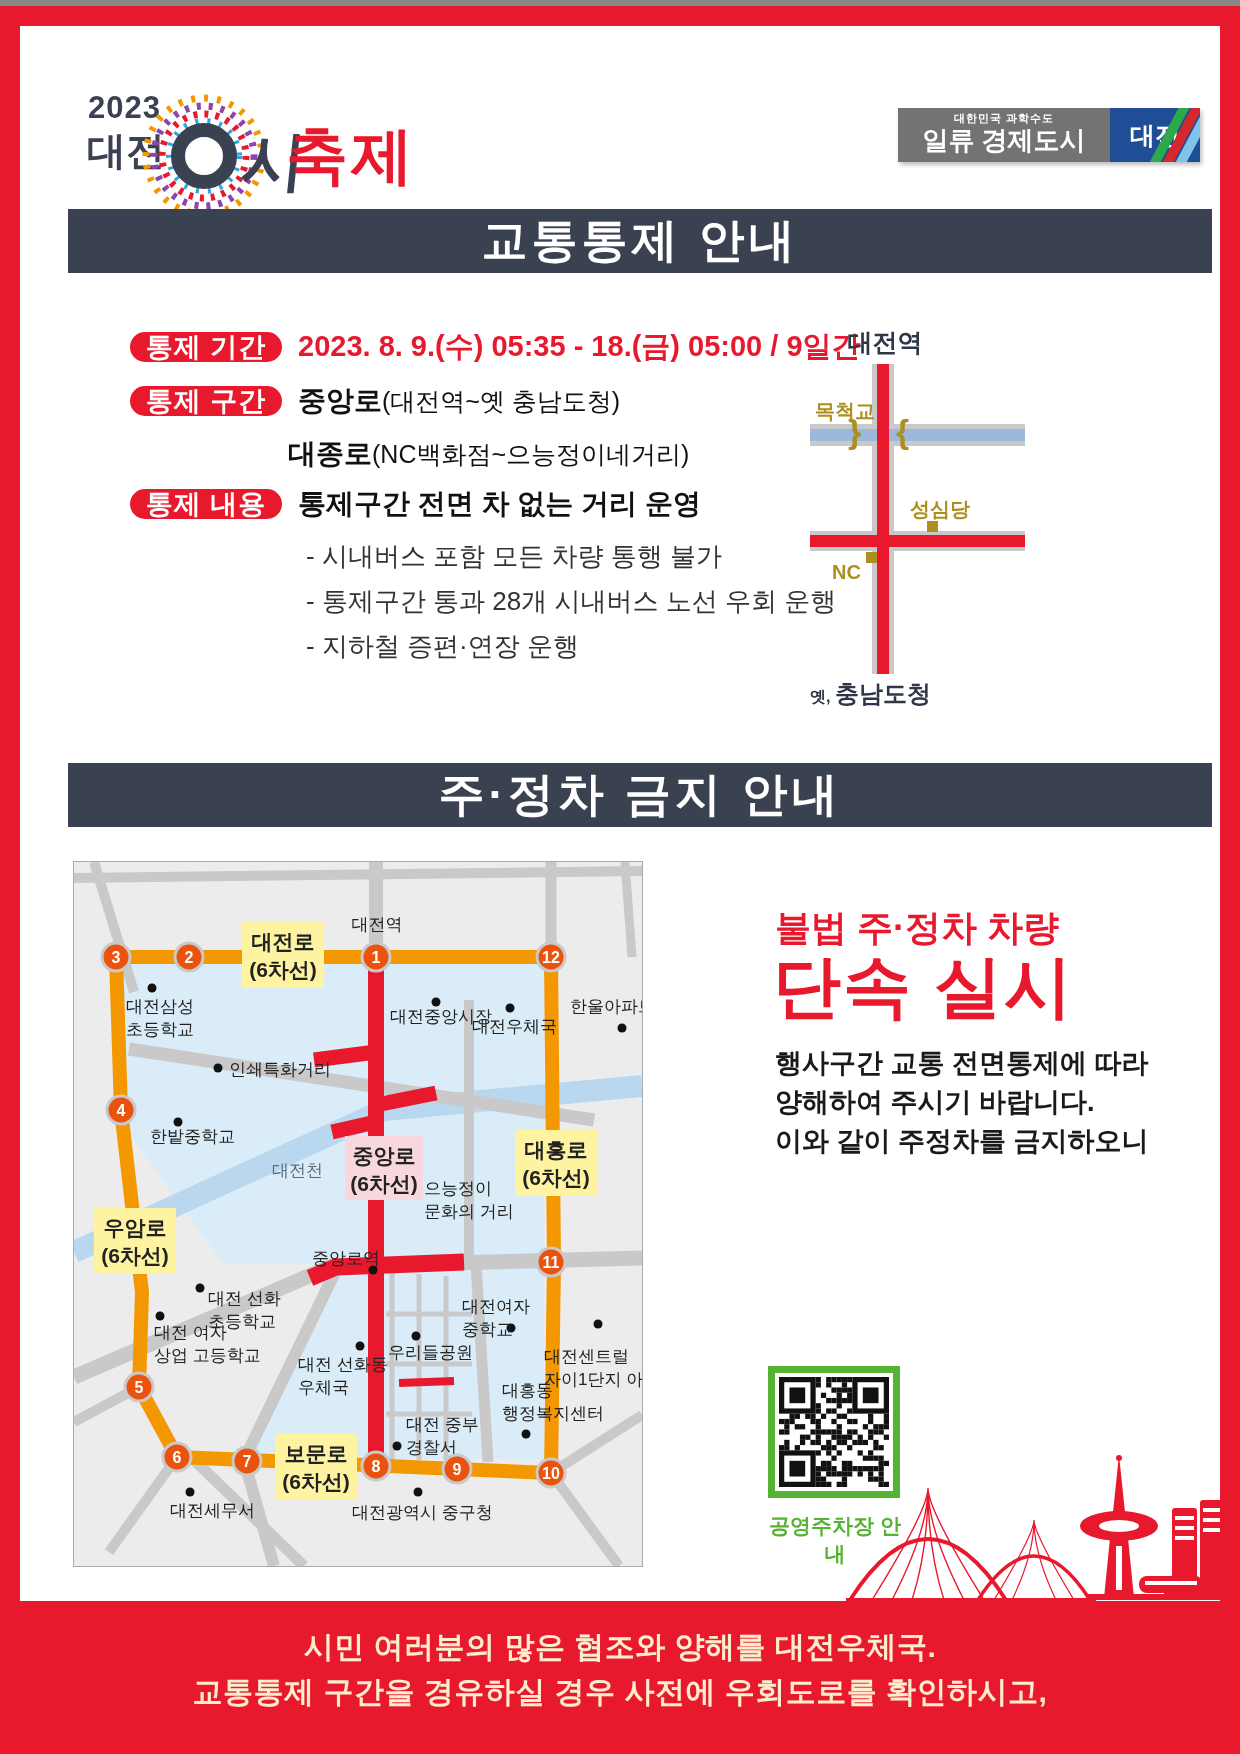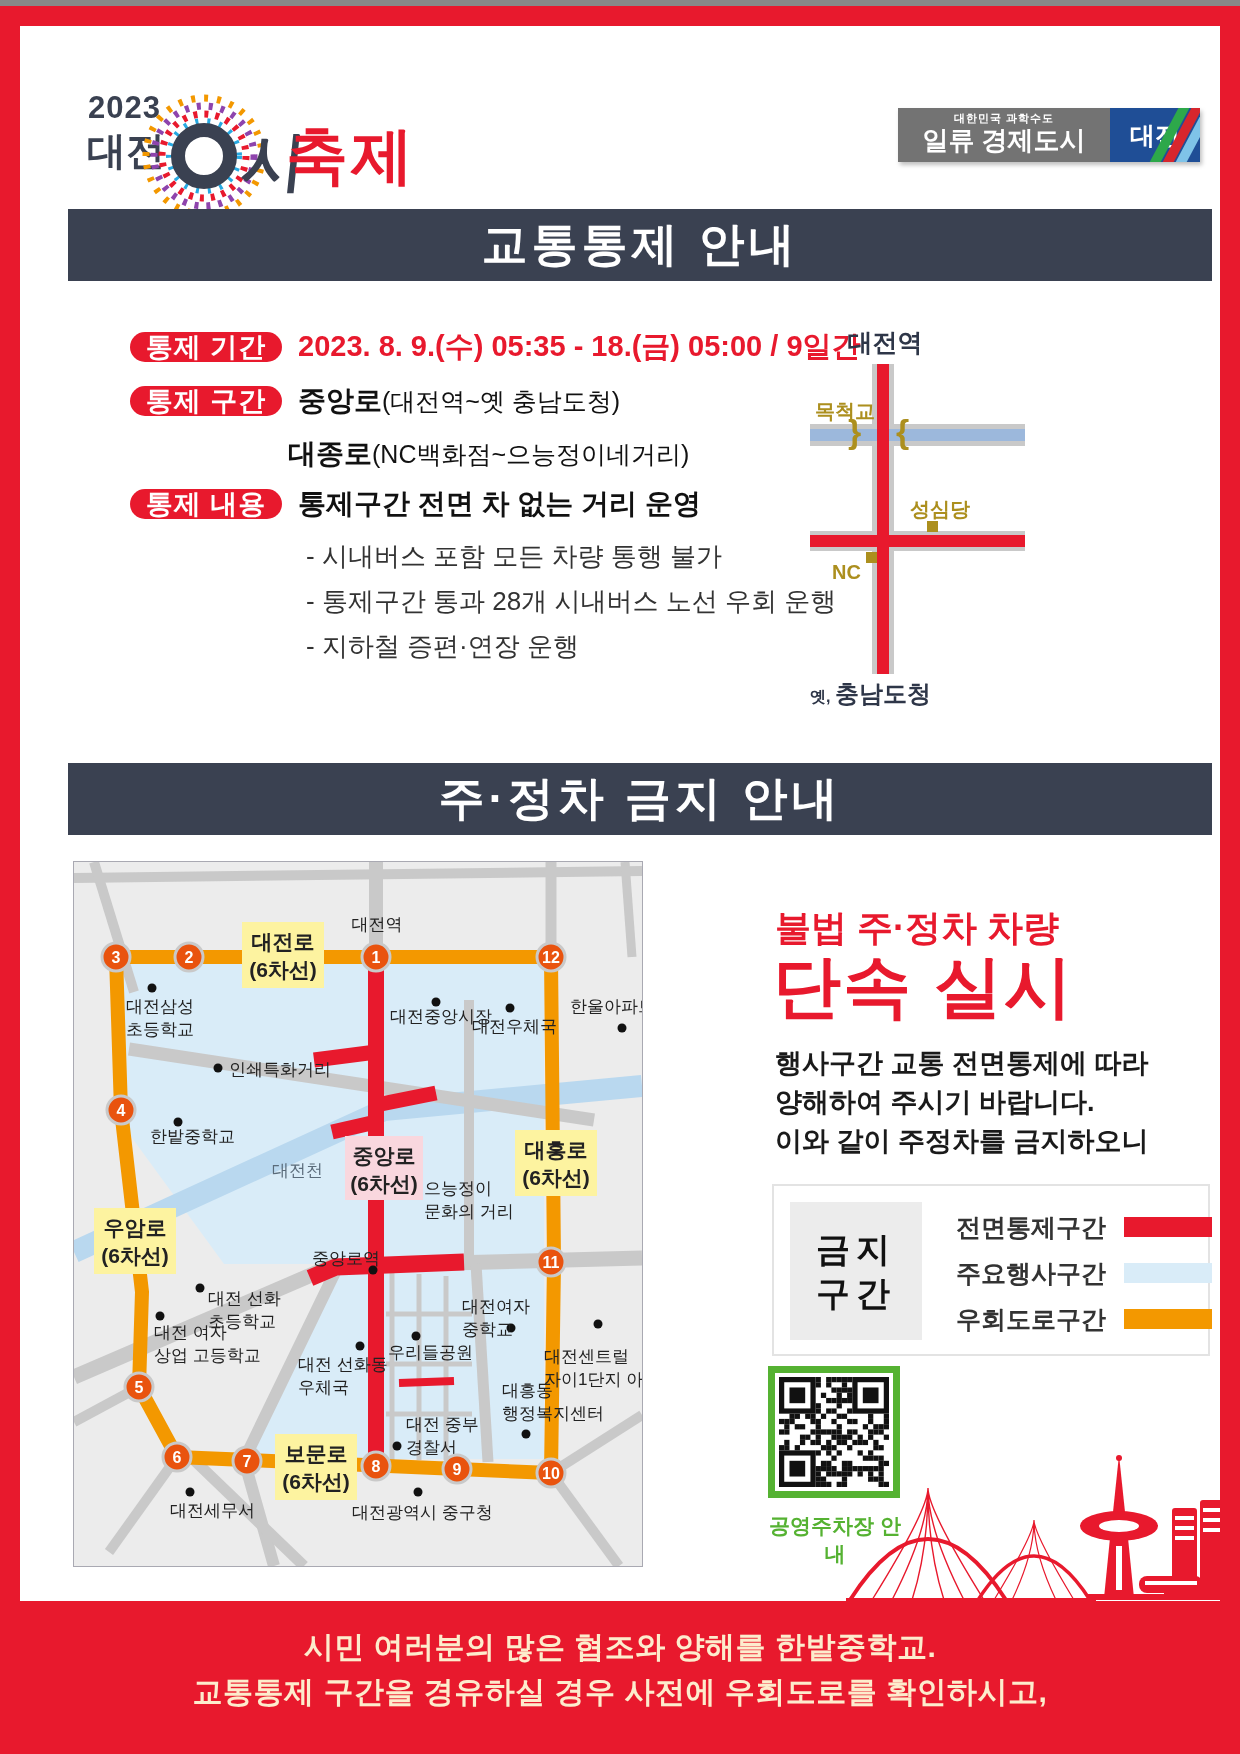--- a/index.html
+++ b/index.html
@@ -17,21 +17,21 @@
   .badge{left:878px;top:82px;width:302px;height:54px;display:flex;filter:drop-shadow(2px 3px 2px rgba(0,0,0,.25));}
   .badge-red{width:212px;background:#737373;color:#fff;text-align:center;padding-top:4px;}
   .badge-red .small{font-size:11px;font-weight:700;letter-spacing:1px;line-height:13px;}
   .badge-red .main{font-size:26px;font-weight:800;line-height:30px;}
   .badge-navy{position:relative;width:90px;background:#1f4e96;color:#fff;font-size:25px;font-weight:800;display:flex;align-items:center;justify-content:center;overflow:hidden;}
   .stripe{position:absolute;top:-6px;height:70px;width:11px;transform:skewX(-28deg);}
   .s1{right:26px;background:#2da84a;}
   .s2{right:13px;background:#d7262d;}
   .s3{right:0px;background:#7fc3e8;}
 
-  .band{left:48px;width:1144px;height:72px;background:#3a4151;color:#fff;display:flex;align-items:center;justify-content:center;font-size:46px;font-weight:800;letter-spacing:4px;}
+  .band{left:48px;width:1144px;height:64px;background:#3a4151;color:#fff;display:flex;align-items:center;justify-content:center;font-size:46px;font-weight:800;letter-spacing:4px;}
   .band1{top:183px;} .band2{top:737px;}
 
   
   .pill{width:152px;height:30px;background:#e8192d;border-radius:24px;color:#fff;font-size:27px;font-weight:800;display:flex;align-items:center;justify-content:center;letter-spacing:1px;}
   .row-line{display:flex;align-items:center;height:46px;}
   .period-value{color:#e8192d;font-size:29px;font-weight:800;}
   .route-name{color:#111;font-size:28px;font-weight:800;}
   .route-detail{color:#111;font-size:25px;font-weight:400;}
   .content-title{color:#111;font-size:28px;font-weight:800;}
   .dash-item{color:#333;font-size:26px;font-weight:400;height:45px;display:flex;align-items:center;}
@@ -293,38 +293,20 @@
   </div>
 
   <div class="abs enf-line2">단속 실시</div>
   <div class="abs enf-line1">불법 주·정차 차량</div>
   <div class="abs enf-desc">
     <div>행사구간 교통 전면통제에 따라</div>
     <div>양해하여 주시기 바랍니다.</div>
     <div>이와 같이 주정차를 금지하오니</div>
   </div>
 
-  <div class="abs legend">
-    <div class="legend-title">
-      <span>금지</span>
-      <span>구간</span>
-    </div>
-    <div class="legend-row" style="top:26px;">
-      <span>전면통제구간</span>
-      <div class="legend-bar" style="background: rgb(232, 25, 45);"></div>
-    </div>
-    <div class="legend-row" style="top:72px;">
-      <span>주요행사구간</span>
-      <div class="legend-bar" style="background: rgb(217, 236, 248);"></div>
-    </div>
-    <div class="legend-row" style="top:118px;">
-      <span>우회도로구간</span>
-      <div class="legend-bar" style="background: rgb(243, 152, 0);"></div>
-    </div>
-  </div>
 
   <div class="abs qr">
     <svg id="qr-svg" width="110" height="110" viewBox="0 0 110 110">
         <rect x="36.666666666666664" y="0" width="5.238095238095238" height="5.238095238095238" fill="#111"></rect>
         <rect x="47.142857142857146" y="0" width="5.238095238095238" height="5.238095238095238" fill="#111"></rect>
         <rect x="52.38095238095238" y="0" width="5.238095238095238" height="5.238095238095238" fill="#111"></rect>
         <rect x="57.61904761904762" y="0" width="5.238095238095238" height="5.238095238095238" fill="#111"></rect>
         <rect x="62.85714285714286" y="0" width="5.238095238095238" height="5.238095238095238" fill="#111"></rect>
         <rect x="68.0952380952381" y="0" width="5.238095238095238" height="5.238095238095238" fill="#111"></rect>
         <rect x="36.666666666666664" y="5.238095238095238" width="5.238095238095238" height="5.238095238095238" fill="#111"></rect>
@@ -508,17 +490,17 @@
         <rect x="333" y="76" width="19" height="4"></rect>
         <rect x="333" y="86" width="19" height="4"></rect>
       <rect x="361" y="58" width="21" height="4"></rect>
         <rect x="361" y="68" width="21" height="4"></rect>
         <rect x="361" y="78" width="21" height="4"></rect>
       <rect x="303" y="131" width="52" height="4"></rect>
     </g>
   </svg>
 
   <div class="abs footer">
-    <div>시민 여러분의 많은 협조와 양해를 한밭중학교.</div>
+    <div>시민 여러분의 많은 협조와 양해를 대전우체국.</div>
     <div>교통통제 구간을 경유하실 경우 사전에 우회도로를 확인하시고,</div>
   </div>
 
 </div>
 
 </body></html>

